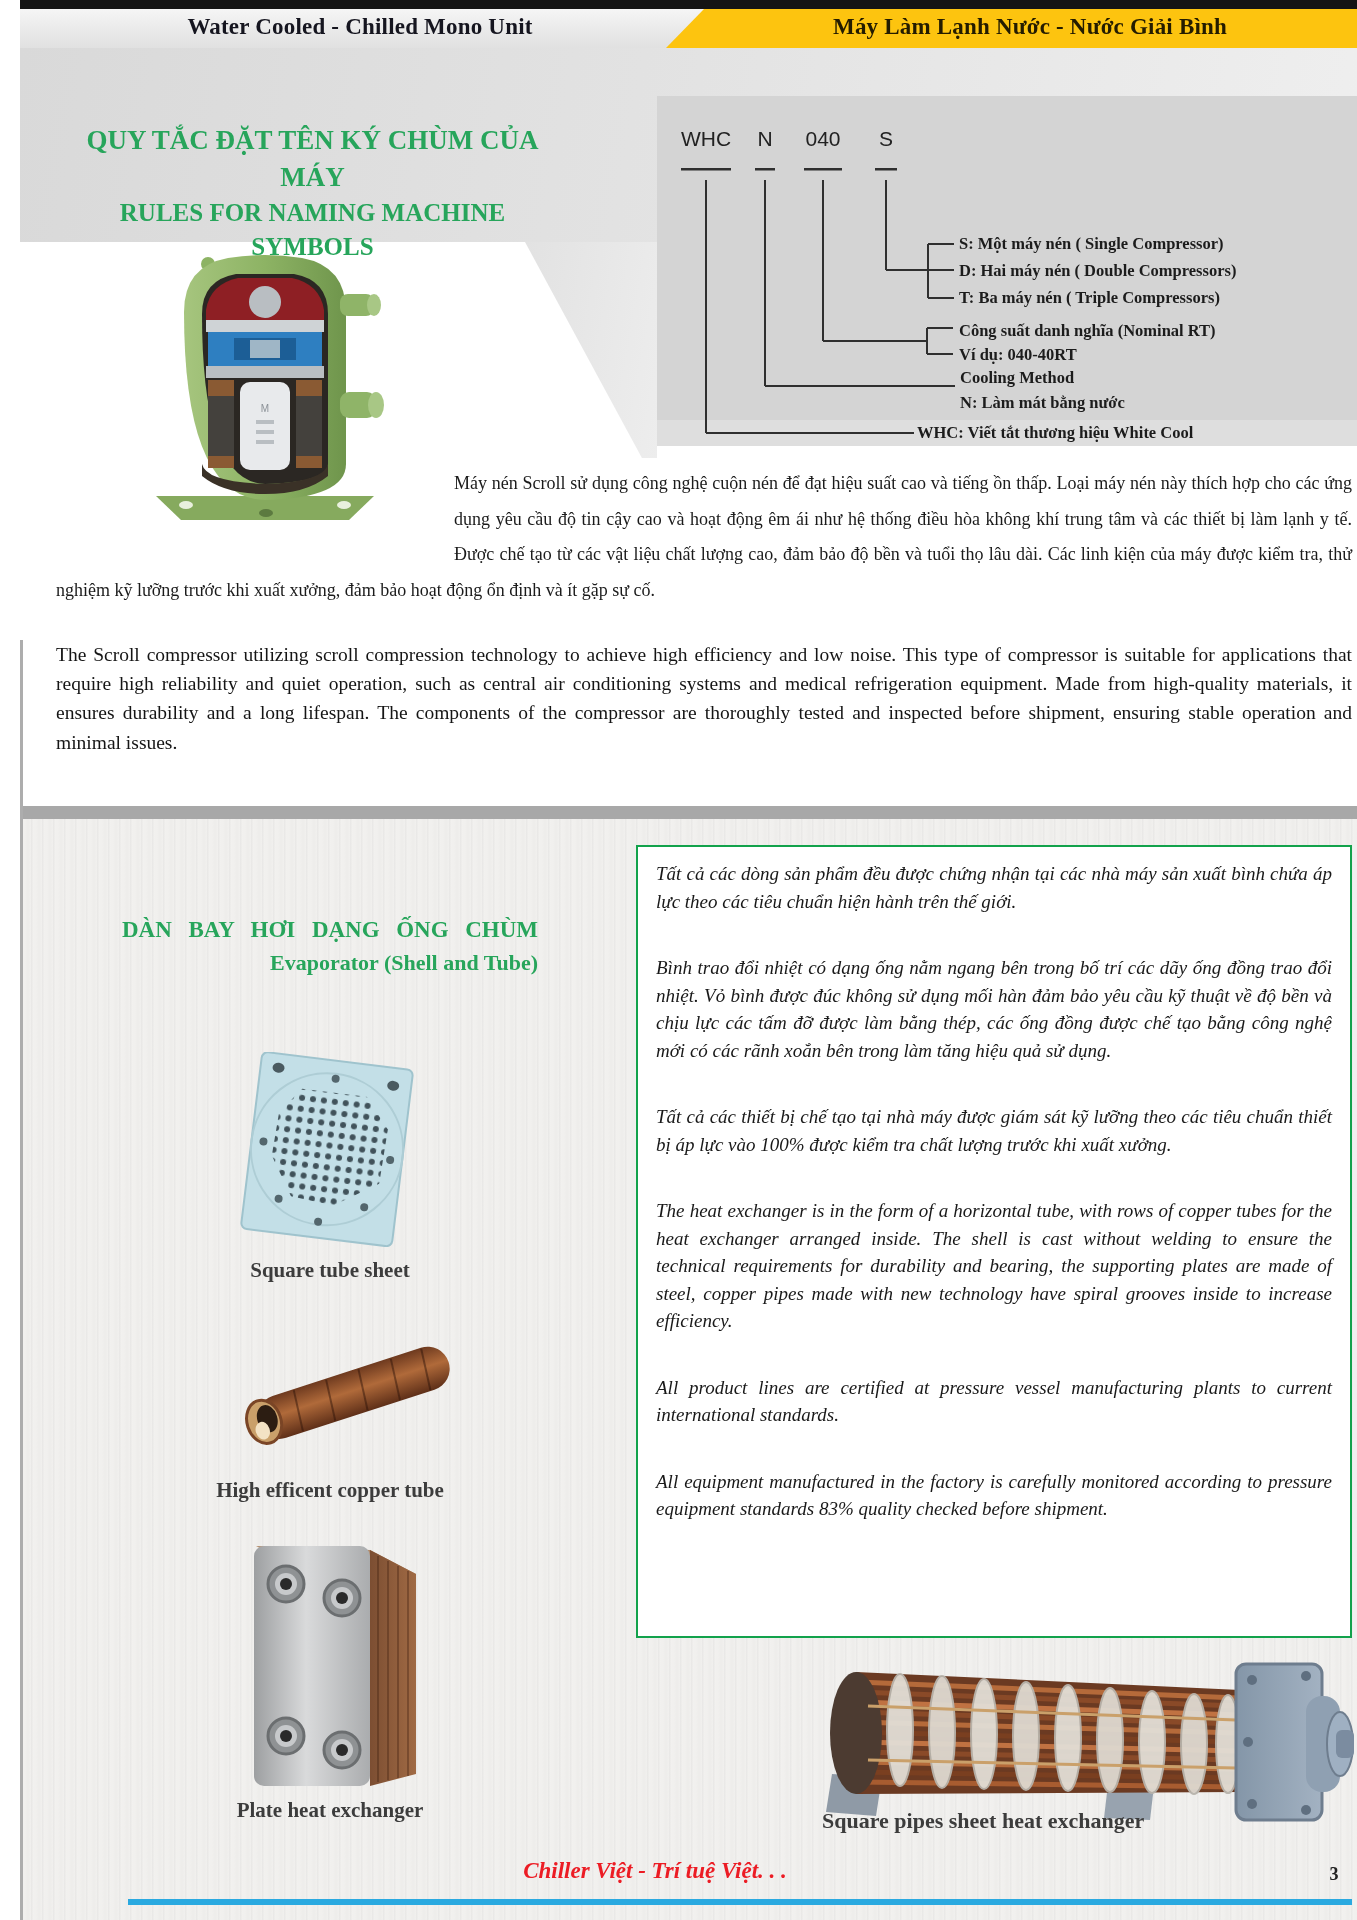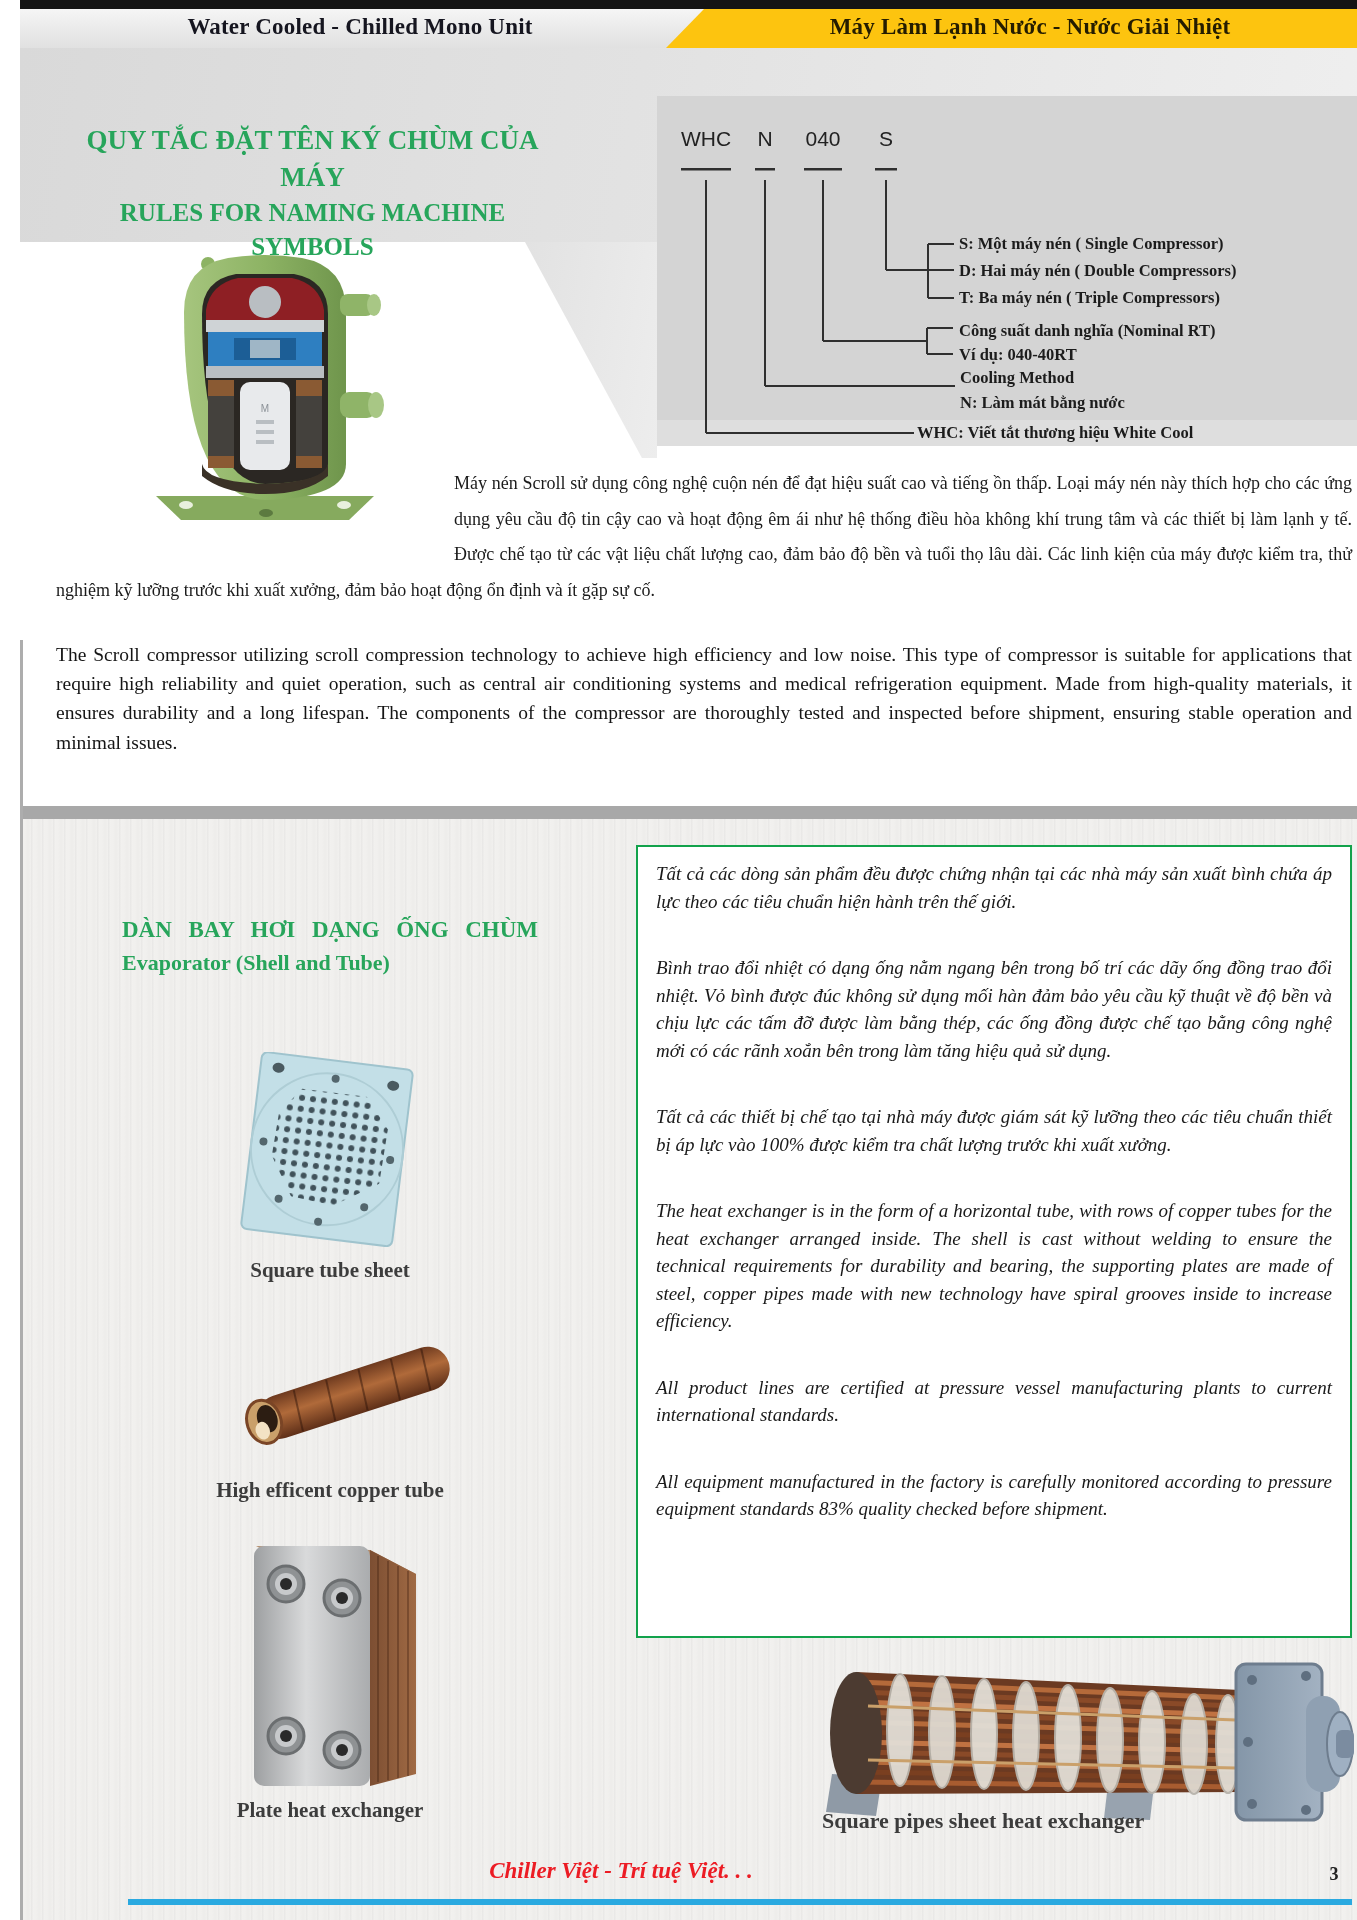--- a/index.html
+++ b/index.html
@@ -46,21 +46,21 @@
   .lower{position:absolute;left:0;top:819px;width:100%;height:1101px;background-color:#f1f0ee;
          background-image:repeating-linear-gradient(90deg,
            rgba(0,0,0,0.030) 0px,rgba(0,0,0,0.030) 1px,
            rgba(255,255,255,0.05) 2px,rgba(255,255,255,0) 5px,
            rgba(0,0,0,0.014) 8px,rgba(255,255,255,0) 11px);}
   .left-edge{position:absolute;left:0;top:640px;width:3px;height:1280px;background:#adadad;}
 
   .evap-head{position:absolute;left:102px;top:913px;width:416px;color:#27a55b;}
   .evap-head .l1{font:700 23px "Liberation Serif",serif;line-height:34px;
                  text-align:justify;text-align-last:justify;}
-  .evap-head .l2{font:700 22px "Liberation Serif",serif;line-height:32px;}
+  .evap-head .l2{font:700 22px "Liberation Serif",serif;line-height:32px;text-align:right;}
 
   .caption{position:absolute;font:700 21px "Liberation Serif",serif;color:#3c3c3c;text-align:center;}
   .cap-1{left:150px;top:1258px;width:320px;}
   .cap-2{left:125px;top:1478px;width:370px;}
   .cap-3{left:140px;top:1798px;width:340px;}
   .cap-4{left:802px;top:1808px;width:440px;text-align:left;font-size:22px;z-index:3;}
 
   .green-box{position:absolute;left:616px;top:845px;width:716px;height:793px;box-sizing:border-box;
              border:2px solid #12a24b;background:#ffffff;padding:13px 18px;font-style:italic;}
   .green-box p{margin:0 0 39px;text-align:justify;font-size:19px;line-height:27.5px;color:#191919;}
@@ -68,36 +68,36 @@
 
   .img{position:absolute;}
   .img-compressor{left:126px;top:250px;}
   .img-tubesheet{left:205px;top:1052px;}
   .img-copper{left:200px;top:1328px;}
   .img-plate{left:200px;top:1522px;}
   .img-bundle{left:788px;top:1636px;z-index:2;}
 
   
   .slogan{position:absolute;left:0;top:1858px;width:1202px;text-align:center;
-          font:700 italic 23px "Liberation Serif",serif;color:#ec1c24;}
+          font:700 italic 23px "Liberation Serif",serif;color:#ec1c24;padding-left:34px;}
   .pagenum{position:absolute;left:1296px;top:1864px;width:36px;text-align:center;
            font:700 18px "Liberation Serif",serif;color:#222;}
   .footer-line{position:absolute;left:108px;top:1899px;width:1224px;height:6px;background:#2aa9e0;}
 </style>
 </head>
 <body>
 
 <div class="page">
 
   <div class="topbar"></div>
 
   <div class="hdr">
     <div class="hdr-left"></div>
     <div class="hdr-title en">Water Cooled - Chilled Mono Unit</div>
-    <div class="hdr-title vi">Máy Làm Lạnh Nước - Nước Giải Nhiệt</div>
+    <div class="hdr-title vi">Máy Làm Lạnh Nước - Nước Giải Bình</div>
   </div>
 
   <div class="band-a"></div>
   <div class="wedge-b"></div>
 
   <div class="naming-title">
     <div class="l1">QUY TẮC ĐẶT TÊN KÝ CHÙM CỦA MÁY</div>
     <div class="l2">RULES FOR NAMING MACHINE SYMBOLS</div>
   </div>
 

